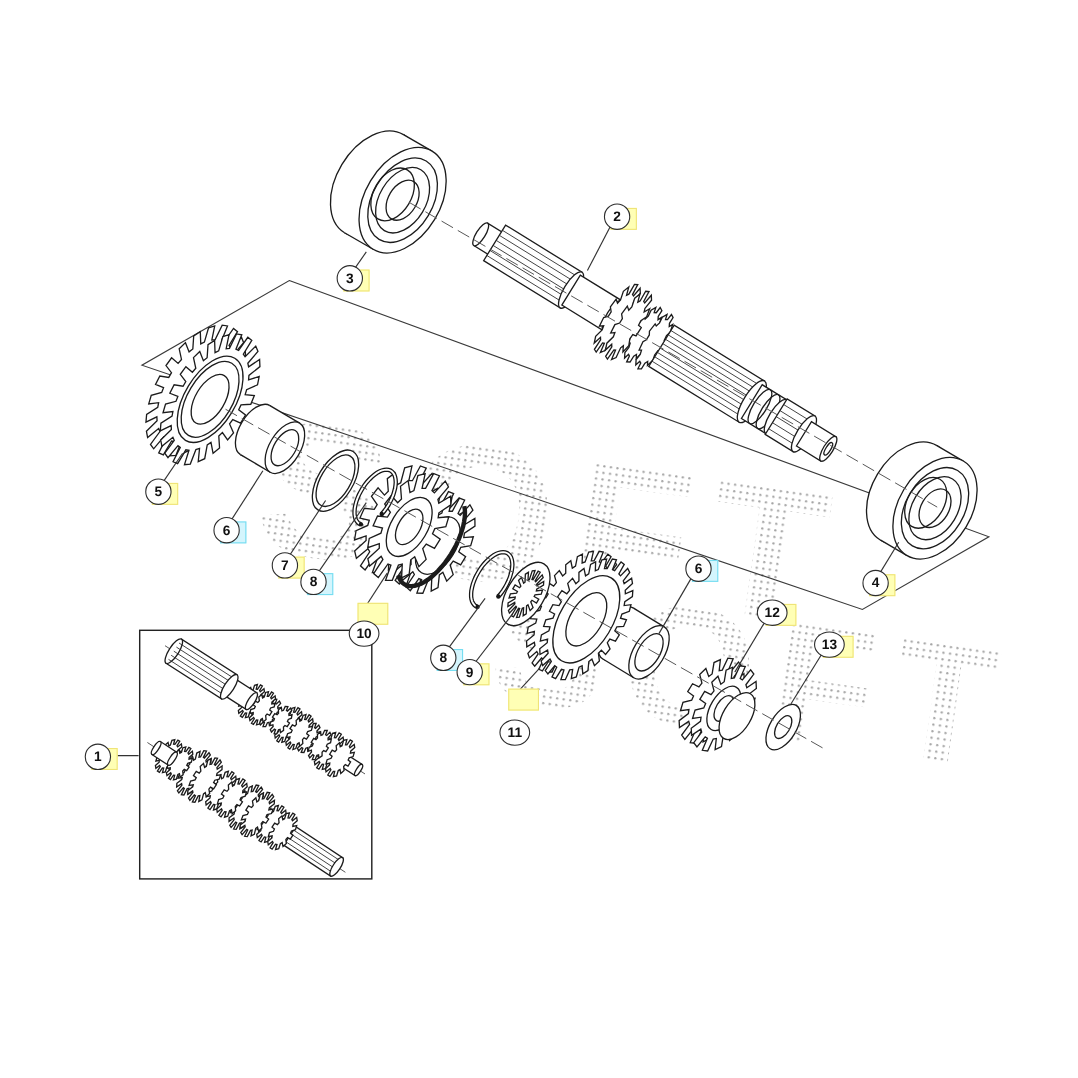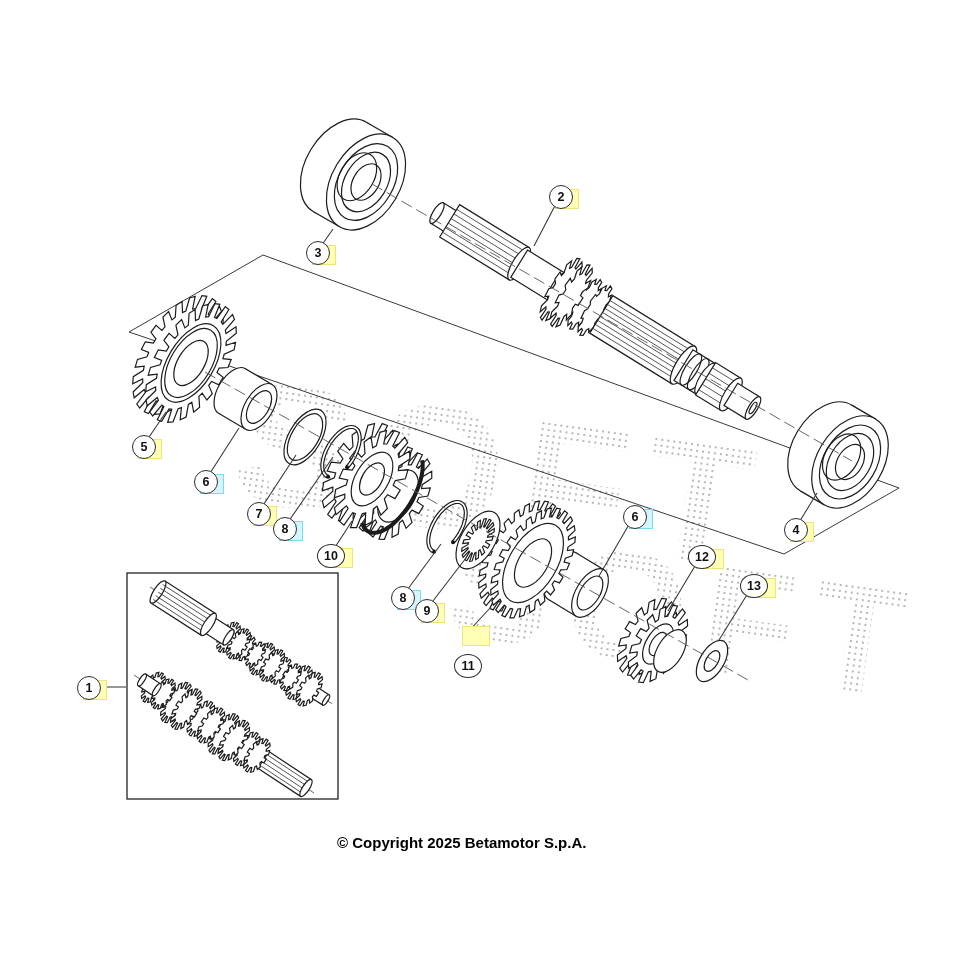--- a/index.html
+++ b/index.html
@@ -280,21 +280,21 @@
       <div class="callout" style="left: 247px; top: 502px;">
         <span class="hl hl-yellow" style="left: 6px; top: 4px; width: 22px; height: 18px;"></span>
         <span class="bub" style="width: 22px; height: 22px;">7</span>
       </div>
       <div class="callout" style="left: 273px; top: 517px;">
         <span class="hl hl-cyan" style="left: 6px; top: 4px; width: 22px; height: 18px;"></span>
         <span class="bub" style="width: 22px; height: 22px;">8</span>
       </div>
       <div class="callout" style="left: 317px; top: 544px;">
         <span class="hl hl-yellow" style="left: 8px; top: 4px; width: 26px; height: 18px;"></span>
-        <span class="bub" style="width: 26px; height: 22px;">10</span>
+        <span class="bub" style="width: 26px; height: 22px; margin-top: 20px;">10</span>
       </div>
       <div class="callout" style="left: 391px; top: 586px;">
         <span class="hl hl-cyan" style="left: 6px; top: 4px; width: 22px; height: 18px;"></span>
         <span class="bub" style="width: 22px; height: 22px;">8</span>
       </div>
       <div class="callout" style="left: 415px; top: 599px;">
         <span class="hl hl-yellow" style="left: 6px; top: 4px; width: 22px; height: 18px;"></span>
         <span class="bub" style="width: 22px; height: 22px;">9</span>
       </div>
       <div class="callout" style="left: 454px; top: 622px;">
@@ -311,14 +311,13 @@
       </div>
       <div class="callout" style="left: 740px; top: 574px;">
         <span class="hl hl-yellow" style="left: 8px; top: 4px; width: 26px; height: 18px;"></span>
         <span class="bub" style="width: 26px; height: 22px;">13</span>
       </div>
       <div class="callout" style="left: 77px; top: 676px;">
         <span class="hl hl-yellow" style="left: 6px; top: 4px; width: 22px; height: 18px;"></span>
         <span class="bub" style="width: 22px; height: 22px;">1</span>
       </div>
     </div>
-  <div class="copyright">© Copyright 2025 Betamotor S.p.A.</div>
 </div>
 
 </body></html>

